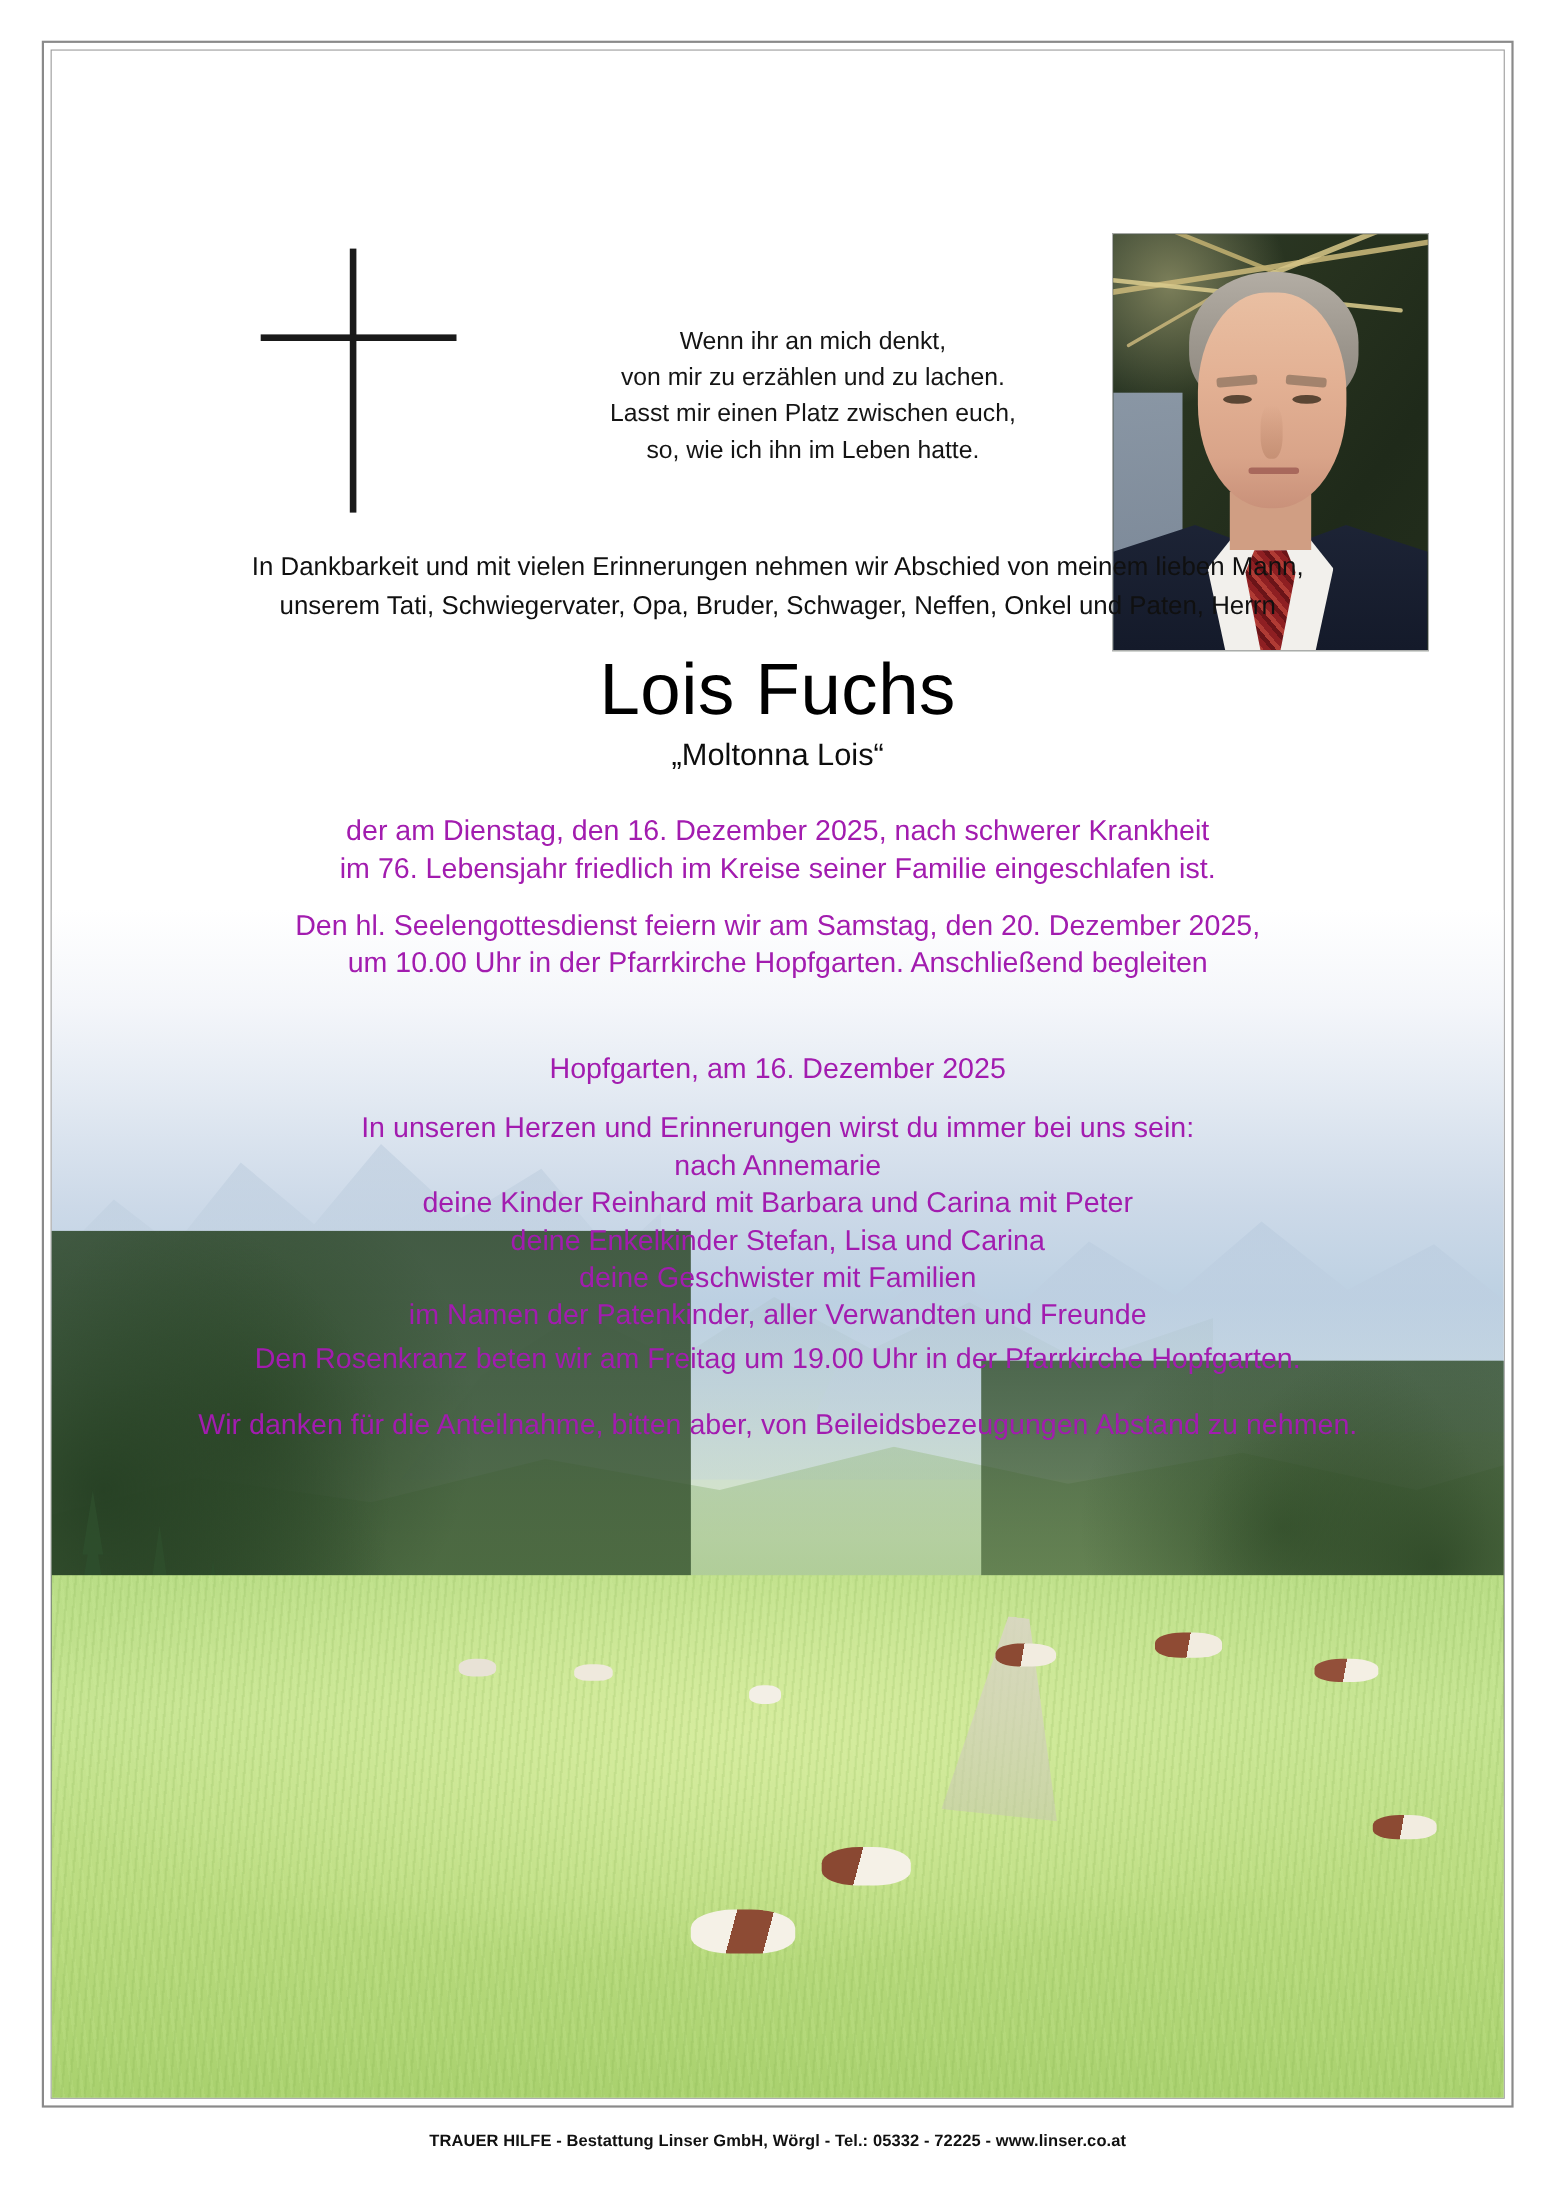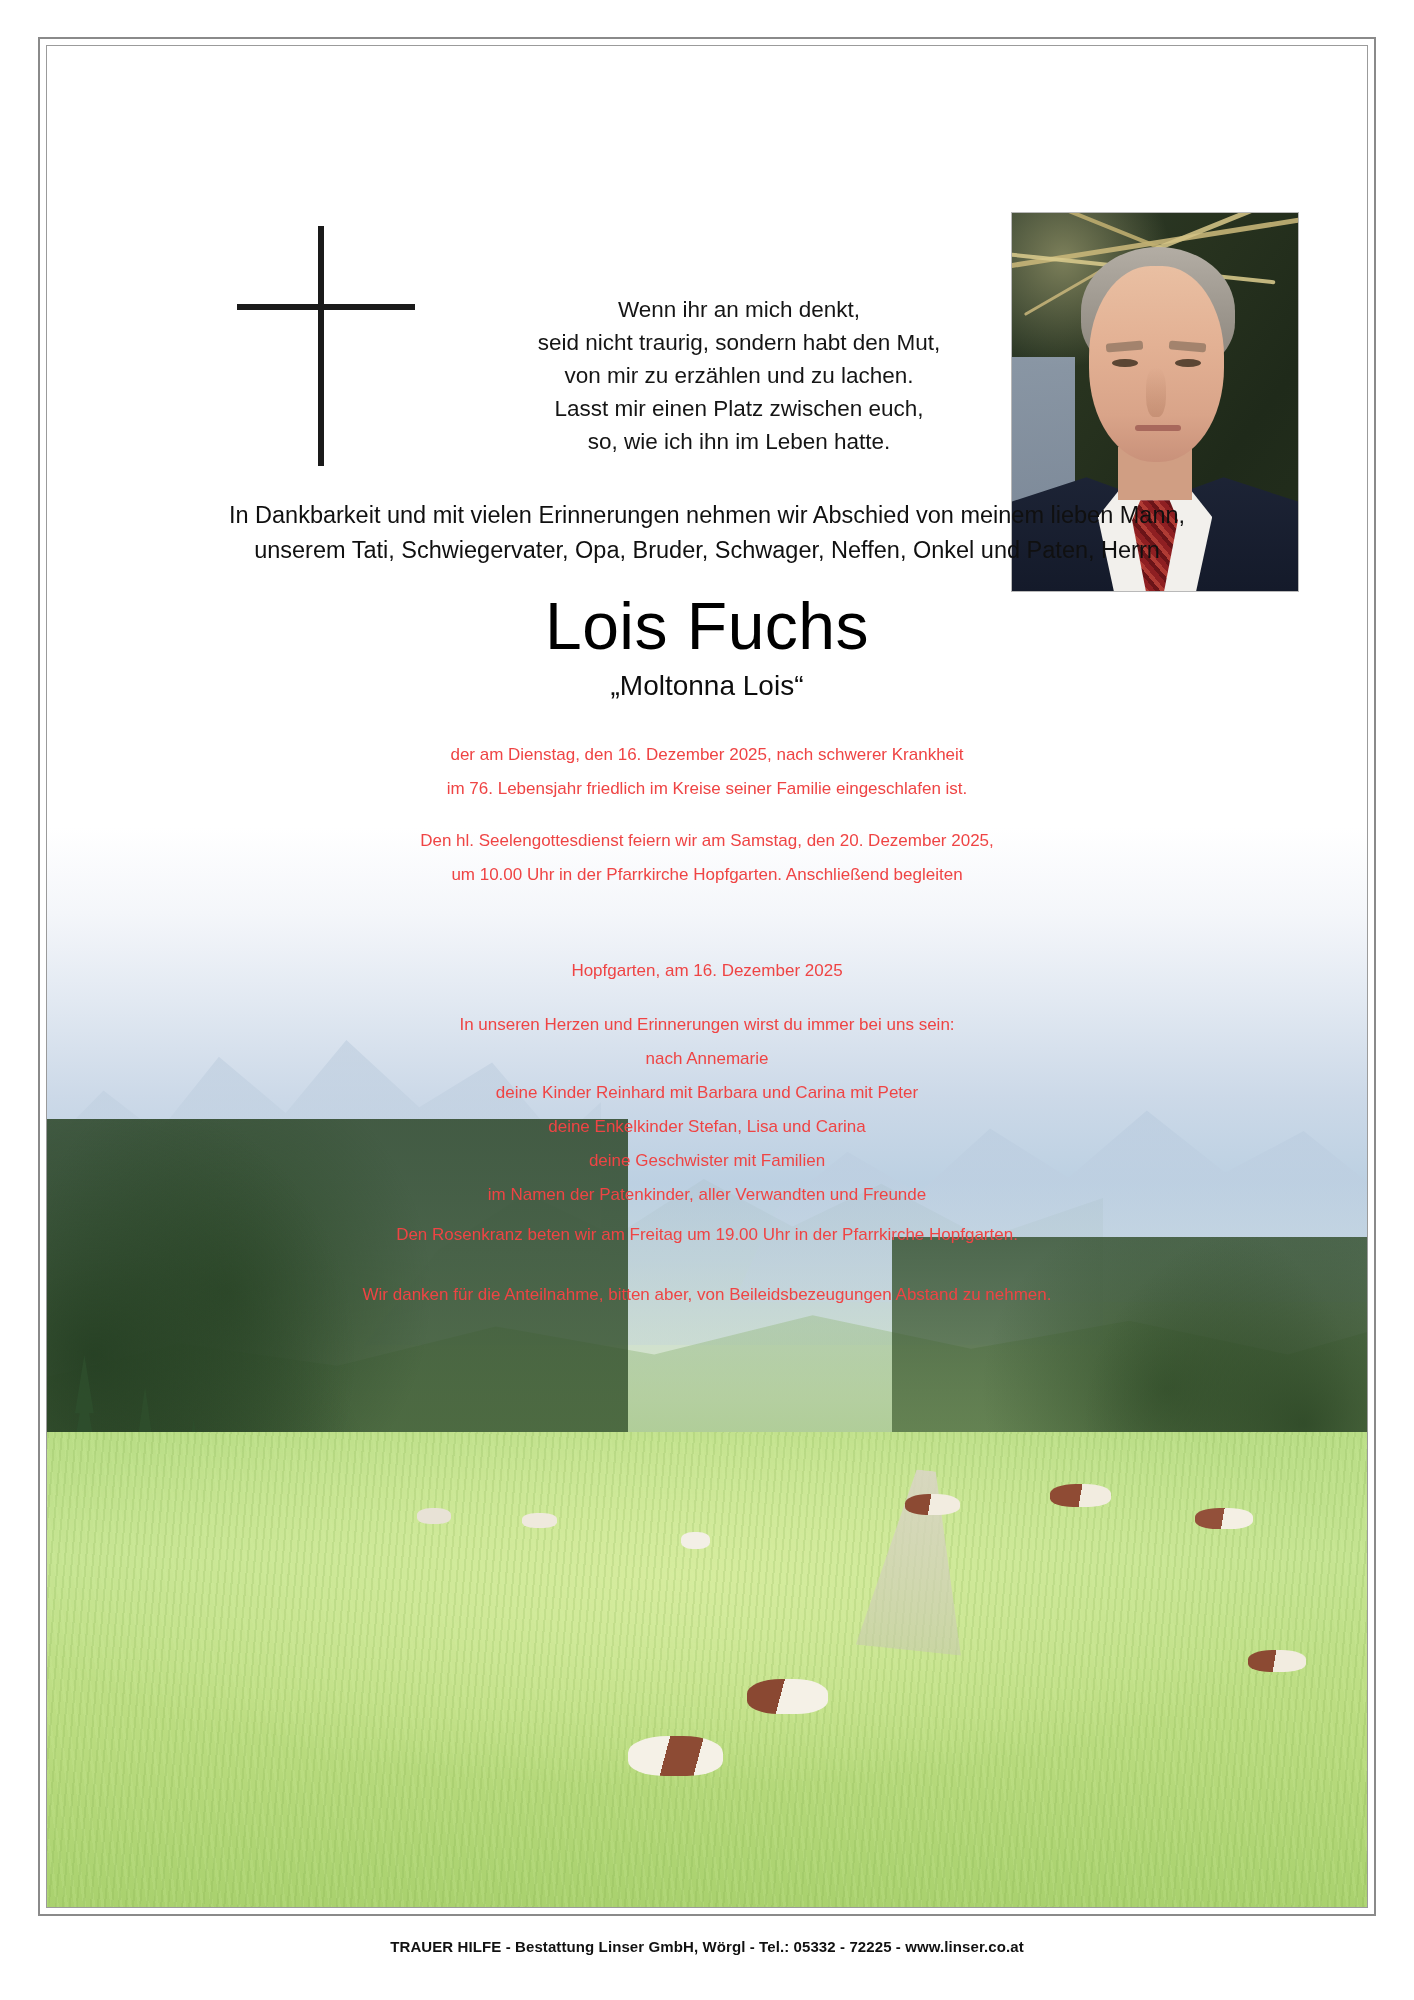--- a/index.html
+++ b/index.html
@@ -332,23 +332,23 @@
     left: 0; top: 625px;
     width: 100%;
     font-size: 28px;
     line-height: 30px;
   }
 
   .block {
     position: absolute;
     left: 0;
     width: 100%;
-    font-size: 17px;
+    font-size: 26px;
     line-height: 34px;
-    color: #ef4444;
+    color: #a21caf;
   }
   .b-death    { top: 692px; }
   .b-service  { top: 778px; }
   .b-place    { top: 908px; }
   .b-family   { top: 962px; }
   .b-rosary   { top: 1172px; }
   .b-thanks   { top: 1232px; }
 
   .footer {
     position: absolute;
@@ -422,21 +422,20 @@
       <div class="ph-eye r"></div>
       <div class="ph-nose"></div>
       <div class="ph-mouth"></div>
       <div class="ph-tie"></div>
     </div>
 
     <div class="content">
 
       <div class="poem">
         <div>Wenn ihr an mich denkt,</div>
-        <div>seid nicht traurig, sondern habt den Mut,</div>
         <div>von mir zu erzählen und zu lachen.</div>
         <div>Lasst mir einen Platz zwischen euch,</div>
         <div>so, wie ich ihn im Leben hatte.</div>
       </div>
 
       <div class="lead">
         <div>In Dankbarkeit und mit vielen Erinnerungen nehmen wir Abschied von meinem lieben Mann,</div>
         <div>unserem Tati, Schwiegervater, Opa, Bruder, Schwager, Neffen, Onkel und Paten, Herrn</div>
       </div>
 

